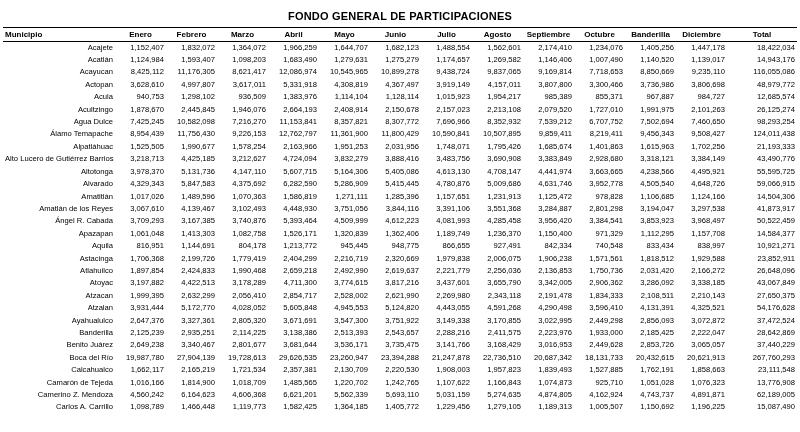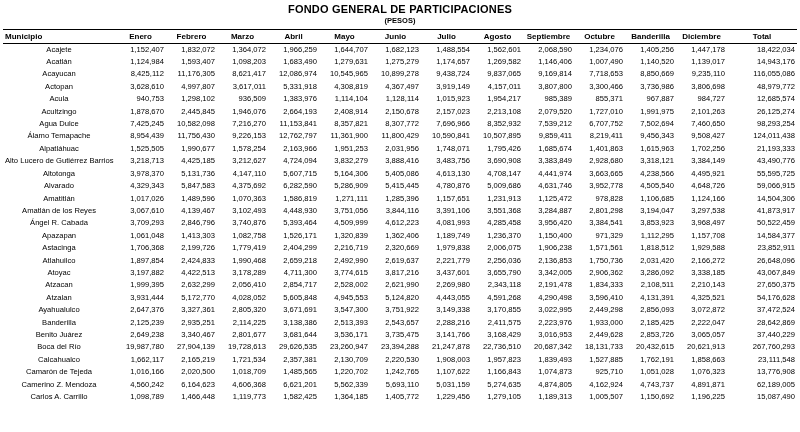--- a/index.html
+++ b/index.html
@@ -1,35 +1,34 @@
 <!DOCTYPE html>
 <html><head>
 <meta charset="utf-8">
 <style>
   * { margin:0; padding:0; box-sizing:border-box; }
   html,body { width:800px; height:432px; background:#fff; color:#000;
     font-family:"Liberation Sans", sans-serif; overflow:hidden; }
-  .titles { text-align:center; padding-top:3px; }
+  .titles { text-align:center; padding-top:10px; }
   .t-main { font-size:11px; font-weight:bold; line-height:1.15; letter-spacing:0.2px; }
   .t-units { font-size:7.5px; font-weight:bold; line-height:1.2; }
   table { border-collapse:collapse; width:794px; margin:4px auto 0; table-layout:fixed; }
   thead th { font-size:8px; font-weight:bold; border-top:1.5px solid #000; border-bottom:1.5px solid #000;
     padding:2px 1px; white-space:nowrap; overflow:hidden; }
   thead th.muni-h { text-align:left; padding-left:2px; }
   tbody td { font-size:7.6px; line-height:12.4px; padding:0 2px; text-align:right;
     white-space:nowrap; overflow:hidden; }
-  tbody td.muni { text-align:center; }
+  tbody td.muni { text-align:right; }
 </style>
 </head>
 <body>
 
 <div>
   <div class="titles">
     <div class="t-main">FONDO GENERAL DE PARTICIPACIONES</div>
-    <div class="t-units">(PESOS)</div>
   </div>
 
   <table>
     <colgroup>
       <col style="width:112px">
       <col style="width:51px">
         <col style="width:51px">
         <col style="width:51px">
         <col style="width:51px">
       <col style="width:51px">
@@ -64,21 +63,21 @@
         <tr>
           <td class="muni">Acajete</td>
           <td>1,152,407</td>
           <td>1,832,072</td>
           <td>1,364,072</td>
           <td>1,966,259</td>
           <td>1,644,707</td>
           <td>1,682,123</td>
           <td>1,488,554</td>
           <td>1,562,601</td>
-          <td>2,068,590</td>
+          <td>2,174,410</td>
           <td>1,234,076</td>
           <td>1,405,256</td>
           <td>1,447,178</td>
           <td>18,422,034</td>
         </tr>
         <tr>
           <td class="muni">Acatlán</td>
           <td>1,124,984</td>
           <td>1,593,407</td>
           <td>1,098,203</td>
@@ -281,21 +280,21 @@
           <td>3,551,368</td>
           <td>3,284,887</td>
           <td>2,801,298</td>
           <td>3,194,047</td>
           <td>3,297,538</td>
           <td>41,873,917</td>
         </tr>
         <tr>
           <td class="muni">Ángel R. Cabada</td>
           <td>3,709,293</td>
-          <td>2,846,796</td>
+          <td>3,167,385</td>
           <td>3,740,876</td>
           <td>5,393,464</td>
           <td>4,509,999</td>
           <td>4,612,223</td>
           <td>4,081,993</td>
           <td>4,285,458</td>
           <td>3,956,420</td>
           <td>3,384,541</td>
           <td>3,853,923</td>
           <td>3,968,497</td>
@@ -311,20 +310,36 @@
           <td>1,362,406</td>
           <td>1,189,749</td>
           <td>1,236,370</td>
           <td>1,150,400</td>
           <td>971,329</td>
           <td>1,112,295</td>
           <td>1,157,708</td>
           <td>14,584,377</td>
         </tr>
         <tr>
+          <td class="muni">Aquila</td>
+          <td>816,951</td>
+          <td>1,144,691</td>
+          <td>804,178</td>
+          <td>1,213,772</td>
+          <td>945,445</td>
+          <td>948,775</td>
+          <td>866,655</td>
+          <td>927,491</td>
+          <td>842,334</td>
+          <td>740,548</td>
+          <td>833,434</td>
+          <td>838,997</td>
+          <td>10,921,271</td>
+        </tr>
+        <tr>
           <td class="muni">Astacinga</td>
           <td>1,706,368</td>
           <td>2,199,726</td>
           <td>1,779,419</td>
           <td>2,404,299</td>
           <td>2,216,719</td>
           <td>2,320,669</td>
           <td>1,979,838</td>
           <td>2,006,075</td>
           <td>1,906,238</td>
@@ -473,21 +488,21 @@
           <td>1,957,823</td>
           <td>1,839,493</td>
           <td>1,527,885</td>
           <td>1,762,191</td>
           <td>1,858,663</td>
           <td>23,111,548</td>
         </tr>
         <tr>
           <td class="muni">Camarón de Tejeda</td>
           <td>1,016,166</td>
-          <td>2,020,500</td>
+          <td>1,814,900</td>
           <td>1,018,709</td>
           <td>1,485,565</td>
           <td>1,220,702</td>
           <td>1,242,765</td>
           <td>1,107,622</td>
           <td>1,166,843</td>
           <td>1,074,873</td>
           <td>925,710</td>
           <td>1,051,028</td>
           <td>1,076,323</td>

